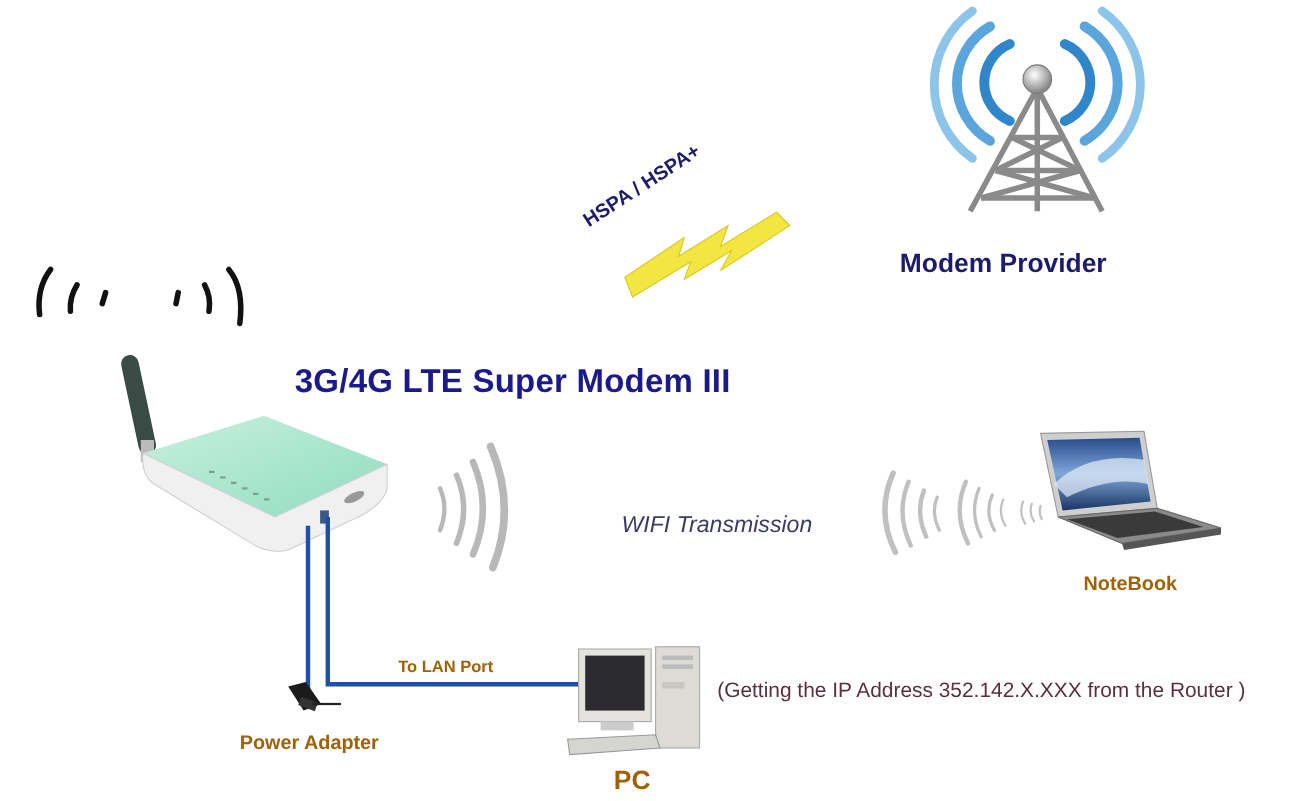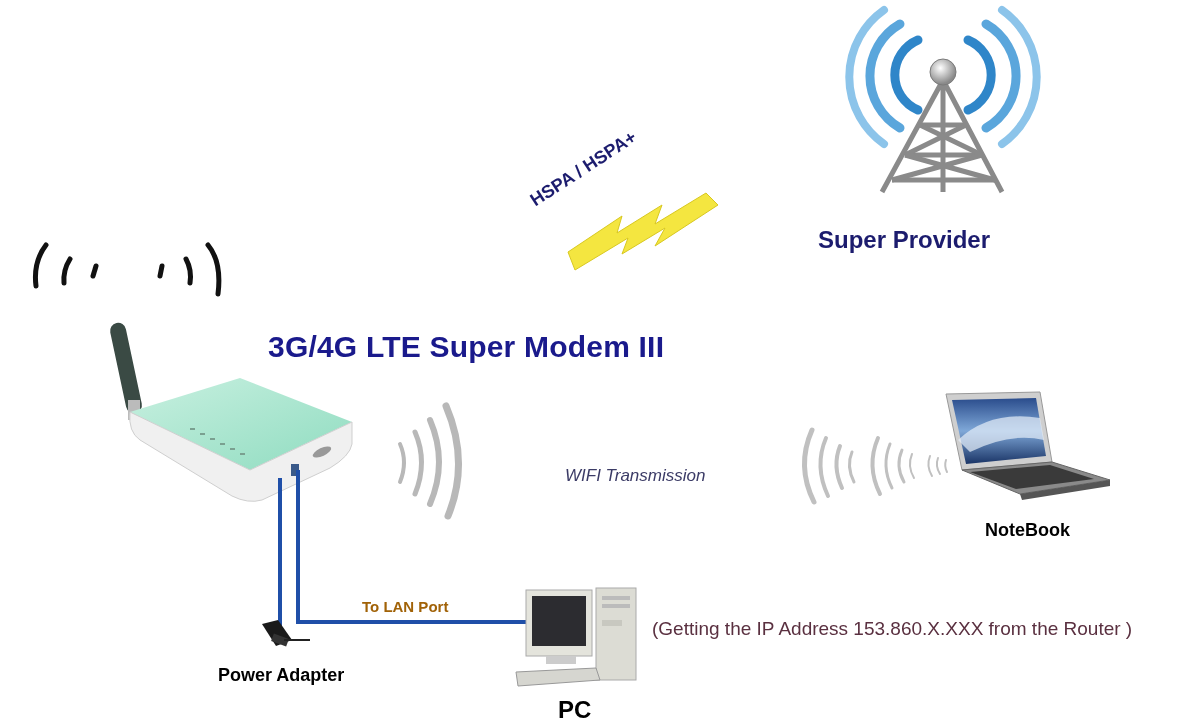--- a/index.html
+++ b/index.html
@@ -1,34 +1,34 @@
 <!DOCTYPE html>
 <html><head>
 <meta charset="utf-8">
 <style>
   html, body { margin: 0; padding: 0; background: #ffffff; }
   #canvas {
     position: relative; width: 1196px; height: 728px; overflow: hidden;
     background: #ffffff; font-family: "Liberation Sans", sans-serif;
   }
   .abs { position: absolute; }
-  .label-bold { font-weight: bold; color: #000000; }
+  .label-bold { font-weight: bold; color: #a16207; }
   #title {
     left: 268px; top: 330px; font-size: 30px; font-weight: bold; color: #1a1a8c;
     letter-spacing: 0.2px; white-space: nowrap; text-align: center;
   }
   #telcom-label {
     left: 818px; top: 226px; font-size: 24px; font-weight: bold; color: #1c1c6e; white-space: nowrap;
   }
   #hspa-label {
     left: 538px; top: 190px; font-size: 18px; font-weight: bold; color: #1c1c6e;
     transform: rotate(-33deg); transform-origin: left bottom; white-space: nowrap;
   }
   #wifi-label {
-    left: 565px; top: 466px; font-size: 17px; font-style: italic; color: #3b3b66; white-space: nowrap;
+    left: 565px; top: 466px; font-size: 21px; font-style: italic; color: #3b3b66; white-space: nowrap;
   }
   #lan-label {
     left: 362px; top: 598px; font-size: 15px; font-weight: bold; color: #a16207; white-space: nowrap;
   }
   #ip-note {
     left: 652px; top: 618px; font-size: 19px; color: #5a3040; white-space: nowrap;
   }
   #notebook-label { left: 985px; top: 520px; font-size: 18px; white-space: nowrap; }
   #power-label { left: 218px; top: 665px; font-size: 18px; white-space: nowrap; }
   #pc-label { left: 558px; top: 696px; font-size: 24px; white-space: nowrap; }
@@ -153,22 +153,22 @@
       <rect x="602" y="596" width="28" height="4" fill="#bbb"></rect>
       <rect x="602" y="604" width="28" height="4" fill="#bbb"></rect>
       <rect x="602" y="620" width="20" height="6" fill="#c8c8c0"></rect>
       <rect x="526" y="590" width="66" height="66" fill="#e4e4dc" stroke="#aaa"></rect>
       <rect x="532" y="596" width="54" height="50" fill="#2c2c30"></rect>
       <rect x="546" y="656" width="30" height="8" fill="#ccc"></rect>
       <polygon points="516,672 596,668 600,680 518,686" fill="#d6d6d0" stroke="#999"></polygon>
     </g>
   </svg>
 
-  <div id="telcom-label" class="abs">Super Provider</div>
+  <div id="telcom-label" class="abs">Modem Provider</div>
   <div id="hspa-label" class="abs">HSPA / HSPA+</div>
   <div id="title" class="abs">3G/4G LTE Super Modem III</div>
   <div id="wifi-label" class="abs">WIFI Transmission</div>
   <div id="notebook-label" class="abs label-bold">NoteBook</div>
   <div id="lan-label" class="abs">To LAN Port</div>
-  <div id="ip-note" class="abs">(Getting the IP Address 153.860.X.XXX from the Router )</div>
+  <div id="ip-note" class="abs">(Getting the IP Address 352.142.X.XXX from the Router )</div>
   <div id="power-label" class="abs label-bold">Power Adapter</div>
   <div id="pc-label" class="abs label-bold">PC</div>
 </div>
 
 </body></html>

